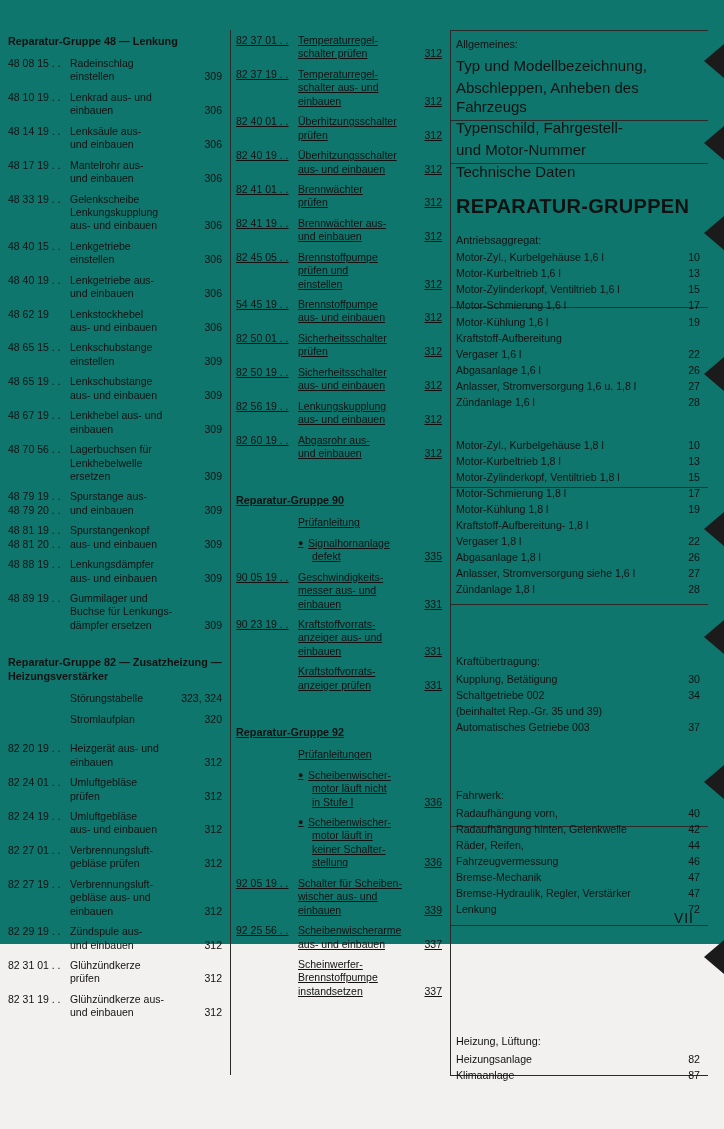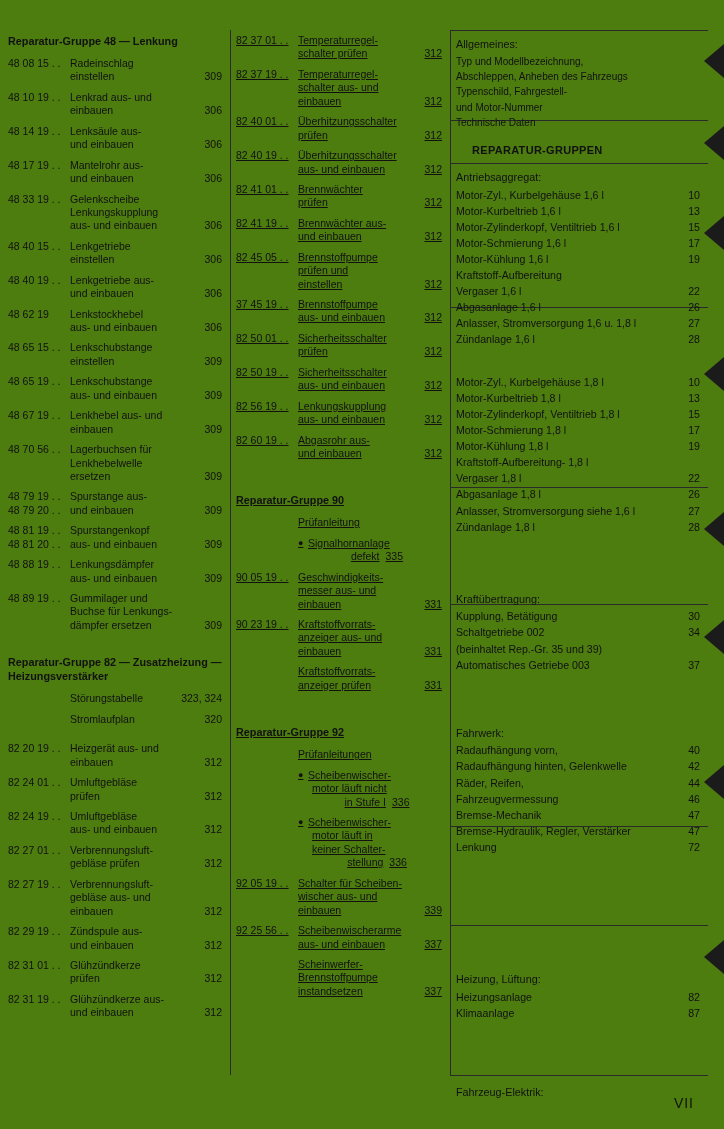--- a/index.html
+++ b/index.html
@@ -18,22 +18,22 @@
   .page {
     position: absolute;
     left: 0; top: 0;
     width: 724px; height: 1129px;
     background: #f2f1ef;
   }
   .page-inner {
     position: absolute;
     left: 0; top: 0;
     width: 724px;
-    height: 1129px;
-    background: #4d7c0f;
+    height: 944px;
+    background: #0f766e;
   }
   
   .vrule {
     position: absolute;
     width: 1px;
     background: #2a2a2a;
   }
   .hrule {
     position: absolute;
     height: 1px;
@@ -96,49 +96,48 @@
     justify-content: space-between;
     align-items: baseline;
     margin-bottom: 2.5px;
     font-size: 10.6px;
   }
   .row2 .lbl { padding-right: 10px; }
   .row2 .pgn { white-space: nowrap; }
 
   .plain {
     margin-bottom: 2.5px;
-    font-size: 10px;
+    font-size: 15px;
   }
 
   .sect-head {
     font-weight: normal;
     font-size: 10.8px;
     margin-bottom: 4px;
   }
 
   .big-head {
     font-weight: bold;
-    font-size: 11px;
+    font-size: 20px;
     letter-spacing: 0.3px;
-    margin: 10px 0 14px 16px;
+    margin: 10px 0 14px 0;
   }
 
   .bullet-line {
     display: flex;
     align-items: flex-start;
   }
   .bullet-line .dot {
     flex: 0 0 10px;
     font-size: 9px;
     line-height: 1.45;
   }
 
   .indent {
     padding-left: 14px;
-    justify-content: center;
   }
 
   
   .tab {
     position: absolute;
     right: 0;
     width: 0;
     height: 0;
     border-top: 17px solid transparent;
     border-bottom: 17px solid transparent;
@@ -549,21 +548,21 @@
         <span class="body">
           <span class="ln">Brennstoffpumpe</span>
           <span class="ln">prüfen und</span>
           <span class="ln-row">
               <span>einstellen</span>
               <span class="pgn">312</span>
             </span>
         </span>
       </div>
       <div class="entry">
-        <span class="code">37 45 19 . .</span>
+        <span class="code">54 45 19 . .</span>
         <span class="body">
           <span class="ln">Brennstoffpumpe</span>
           <span class="ln-row">
               <span>aus- und einbauen</span>
               <span class="pgn">312</span>
             </span>
         </span>
       </div>
       <div class="entry">
         <span class="code">82 50 01 . .</span>

